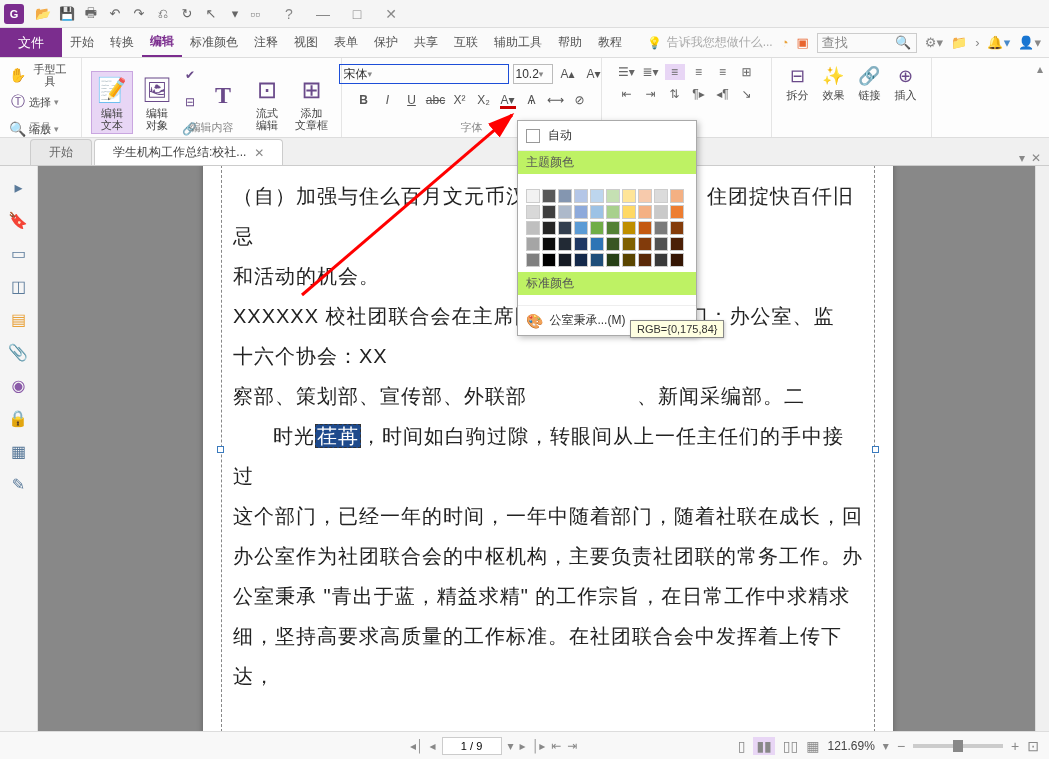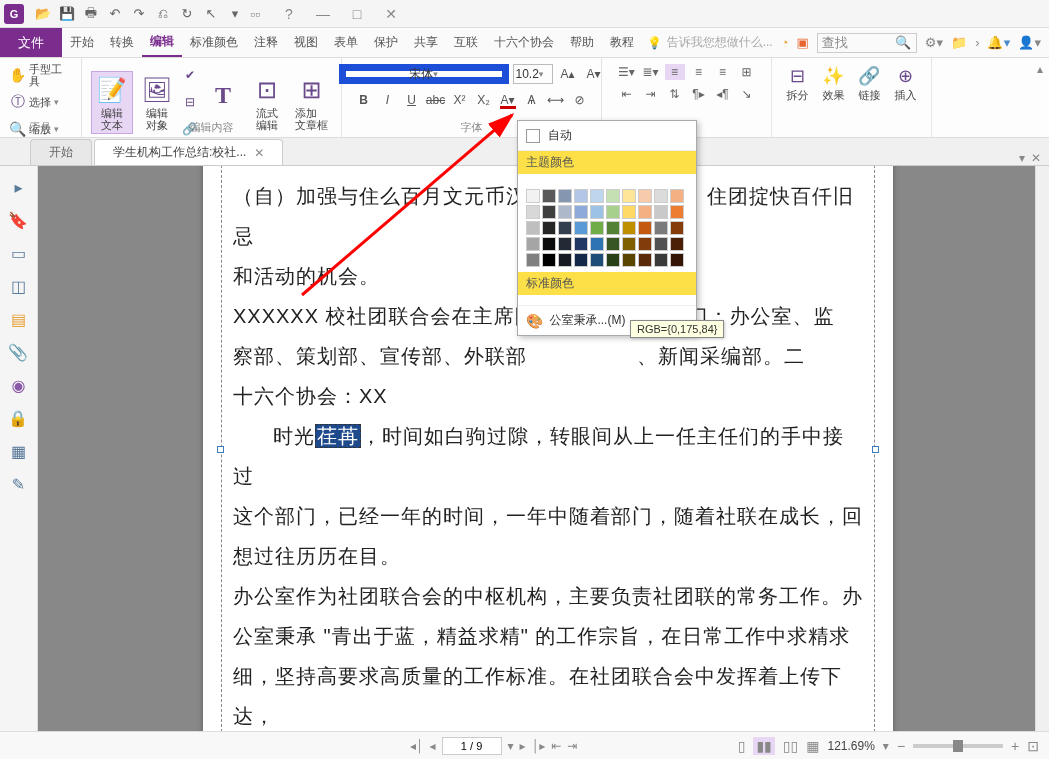--- a/index.html
+++ b/index.html
@@ -27,24 +27,24 @@
 
 
 .ribbon { height: 80px; background: #fdfdfd; border-bottom: 1px solid #ddd; display: flex; position: relative; }
 .rgroup { border-right: 1px solid #e5e5e5; padding: 4px 8px 2px 8px; display: flex; flex-direction: column; align-items: center; position: relative; }
 .rgroup .label { position: absolute; bottom: 2px; font-size: 11px; color: #888; left: 0; right: 0; text-align: center; }
 .rgroup .row { display: flex; gap: 4px; align-items: center; }
 .tool-btn { display: flex; flex-direction: column; align-items: center; gap: 1px; padding: 2px 4px; cursor: pointer; }
 .tool-btn.small { flex-direction: row; font-size: 11px; gap: 3px; padding: 1px 2px; }
 .tool-btn .ico { width: 24px; height: 24px; display: flex; align-items: center; justify-content: center; font-size: 18px; color: #6a4a8a; }
 .tool-btn .ico.big { width: 32px; height: 32px; font-size: 24px; }
-.tool-btn .txt { font-size: 11px; color: #444; text-align: left; line-height: 12px; }
+.tool-btn .txt { font-size: 11px; color: #444; text-align: center; line-height: 12px; }
 .tool-btn.sel { background: #e8d6f5; border: 1px solid #c9a6e0; }
 .font-group { padding-top: 6px; }
-.font-select { width: 170px; height: 20px; border: 7px solid #1d4ed8; font-size: 12px; padding: 0 4px; display: flex; align-items: center; justify-content: center; }
+.font-select { width: 170px; height: 20px; border: 1px solid #1d4ed8; font-size: 12px; padding: 0 4px; display: flex; align-items: center; justify-content: flex-start; }
 .size-select { width: 40px; height: 20px; border: 1px solid #bbb; font-size: 12px; padding: 0 2px; display: flex; align-items: center; }
 .fmt-btn { width: 22px; height: 20px; border: none; background: none; color: #555; cursor: pointer; font-size: 12px; display: inline-flex; align-items: center; justify-content: center; }
 .fmt-btn.font-color { position: relative; }
 .fmt-btn.font-color::after { content: ""; position: absolute; bottom: 1px; left: 3px; right: 3px; height: 3px; background: #c00; }
 .para-group .row span { width: 20px; height: 16px; display: inline-flex; align-items: center; justify-content: center; color: #666; font-size: 12px; cursor: pointer; }
 .para-group .row span.sel { background: #e8d6f5; }
 
 
 .doctabs { height: 28px; background: #f0f0f0; border-bottom: 1px solid #ccc; display: flex; align-items: flex-end; padding-left: 30px; }
 .doctab { height: 26px; padding: 0 18px; background: #fff; border: 1px solid #ccc; border-bottom: none; border-radius: 4px 4px 0 0; margin-right: 2px; display: flex; align-items: center; gap: 8px; font-size: 12px; color: #444; }
@@ -66,21 +66,21 @@
 
 .hnd { position: absolute; width: 7px; height: 7px; background: #fff; border: 1px solid #3a7abd; }
 
 
 .red-arrow { position: absolute; z-index: 50; pointer-events: none; }
 
 
 .color-dropdown { position: absolute; left: 517px; top: 120px; width: 180px; background: #fff; border: 1px solid #aaa; box-shadow: 2px 2px 6px rgba(0,0,0,0.25); z-index: 60; font-size: 12px; }
 .color-dropdown .auto-row { padding: 6px 8px; display: flex; align-items: center; gap: 8px; border-bottom: 1px solid #eee; cursor: pointer; }
 .color-dropdown .auto-row .sw { width: 14px; height: 14px; border: 1px solid #999; background: #fff; }
-.color-dropdown .section-label { background: #fde047; padding: 3px 8px; color: #555; font-family: Liberation Serif, serif; }
+.color-dropdown .section-label { background: #bef264; padding: 3px 8px; color: #555; font-family: Liberation Serif, serif; }
 .swatch-grid { display: grid; grid-template-columns: repeat(10, 14px); gap: 2px; padding: 5px 8px; }
 .swatch-grid .sw { width: 14px; height: 14px; border: 1px solid #ccc; cursor: pointer; }
 .swatch-row { display: grid; grid-template-columns: repeat(10, 14px); gap: 2px; padding: 5px 8px; }
 .more-row { padding: 6px 8px; display: flex; align-items: center; gap: 6px; border-top: 1px solid #eee; cursor: pointer; }
 .more-row .ico { font-size: 14px; }
 .rgb-tooltip { position: absolute; left: 630px; top: 320px; background: #ffffe1; border: 1px solid #888; padding: 2px 6px; font-size: 11px; z-index: 70; box-shadow: 1px 1px 3px rgba(0,0,0,0.2); }
 
 
 .statusbar { position: absolute; bottom: 0; left: 0; right: 0; height: 28px; background: #f8f8f8; border-top: 1px solid #ddd; display: flex; align-items: center; gap: 8px; padding: 0 10px; justify-content: flex-end; }
 .statusbar .nav { display: flex; gap: 6px; align-items: center; margin-right: auto; margin-left: 400px; color: #888; }
@@ -121,21 +121,21 @@
   <div class="menu-item">开始</div>
   <div class="menu-item">转换</div>
   <div class="menu-item active">编辑</div>
   <div class="menu-item">标准颜色</div>
   <div class="menu-item">注释</div>
   <div class="menu-item">视图</div>
   <div class="menu-item">表单</div>
   <div class="menu-item">保护</div>
   <div class="menu-item">共享</div>
   <div class="menu-item">互联</div>
-  <div class="menu-item">十六个协会</div>
+  <div class="menu-item">辅助工具</div>
   <div class="menu-item">帮助</div>
   <div class="menu-item">教程</div>
   <div class="spacer"></div>
   <div class="tell">
       <span>💡</span>
       <span>告诉我您想做什么...</span>
     </div>
   <div class="right-icons">
     <span style="color:#e8a23a">◔</span>
     <span style="color:#e8642e">▣</span>
@@ -315,25 +315,24 @@
     <div class="page">
       <div class="text-frame"></div>
 
       <div class="hnd" style="top:50%;left:14px"></div>
         <div class="hnd" style="top:50%;right:14px"></div>
 
       <div class="body-text">
         <div><span>（自）加强与住么百月文元币汉</span><span style="display:inline-block;width:180px"></span><span>住团掟快百仟旧忌</span></div>
         <div>和活动的机会。</div>
         <div><span>XXXXXX 校社团联合会在主席团的</span><span style="display:inline-block;width:110px"></span><span>部门：办公室、监</span></div>
+        <div>十六个协会：XX</div>
         <div><span>察部、策划部、宣传部、外联部</span><span style="display:inline-block;width:110px"></span><span>、新闻采编部。二</span></div>
-        <div>十六个协会：XX</div>
         <div><span style="display:inline-block;width:2em"></span><span>时光</span><span class="highlight">荏苒</span><span>，时间如白驹过隙，转眼间从上一任主任们的手中接过</span></div>
         <div>这个部门，已经一年的时间，一年中随着部门，随着社联在成长，回</div>
-        <div>想过往历历在目。</div>
         <div>办公室作为社团联合会的中枢机构，主要负责社团联的常务工作。办</div>
         <div>公室秉承 "青出于蓝，精益求精" 的工作宗旨，在日常工作中求精求</div>
         <div>细，坚持高要求高质量的工作标准。在社团联合会中发挥着上传下达，</div>
 
       </div>
     </div>
   </div>
   <div class="right-sidebar"></div>
 </div>
 

